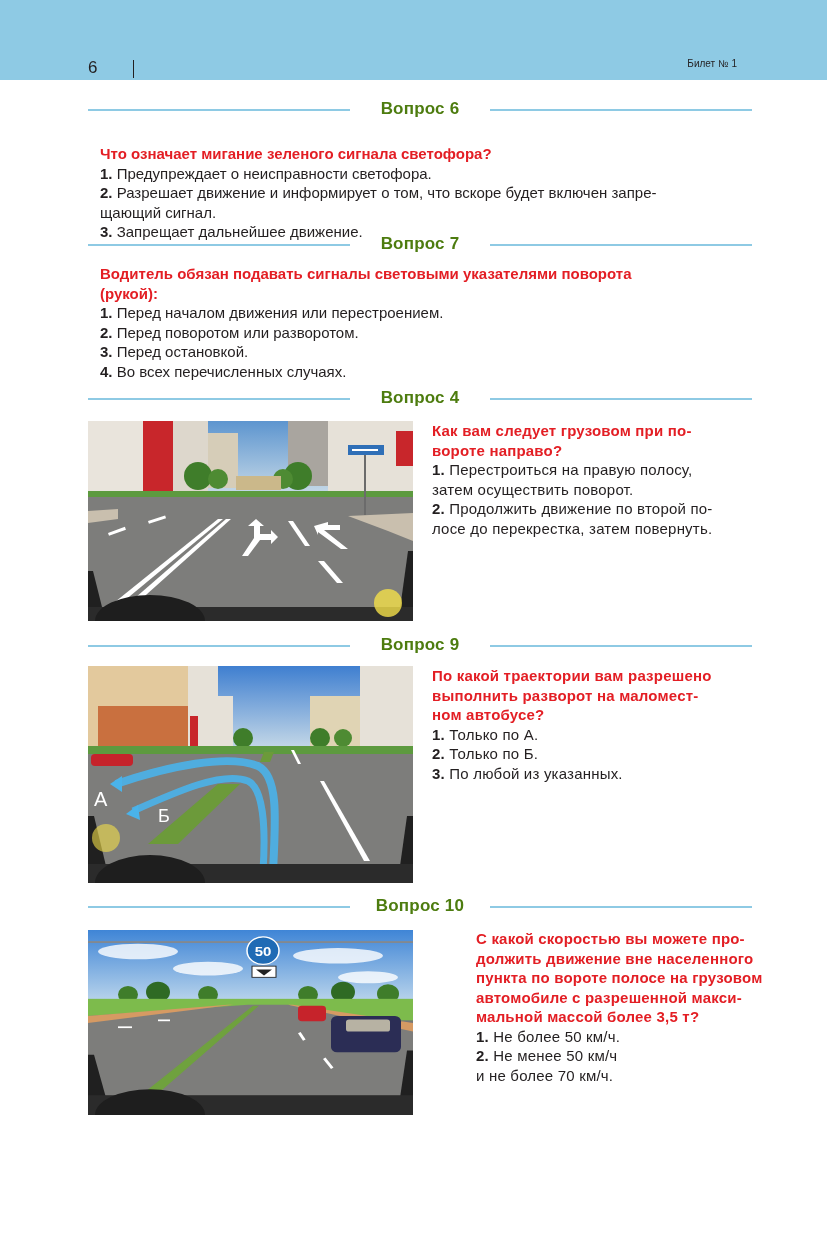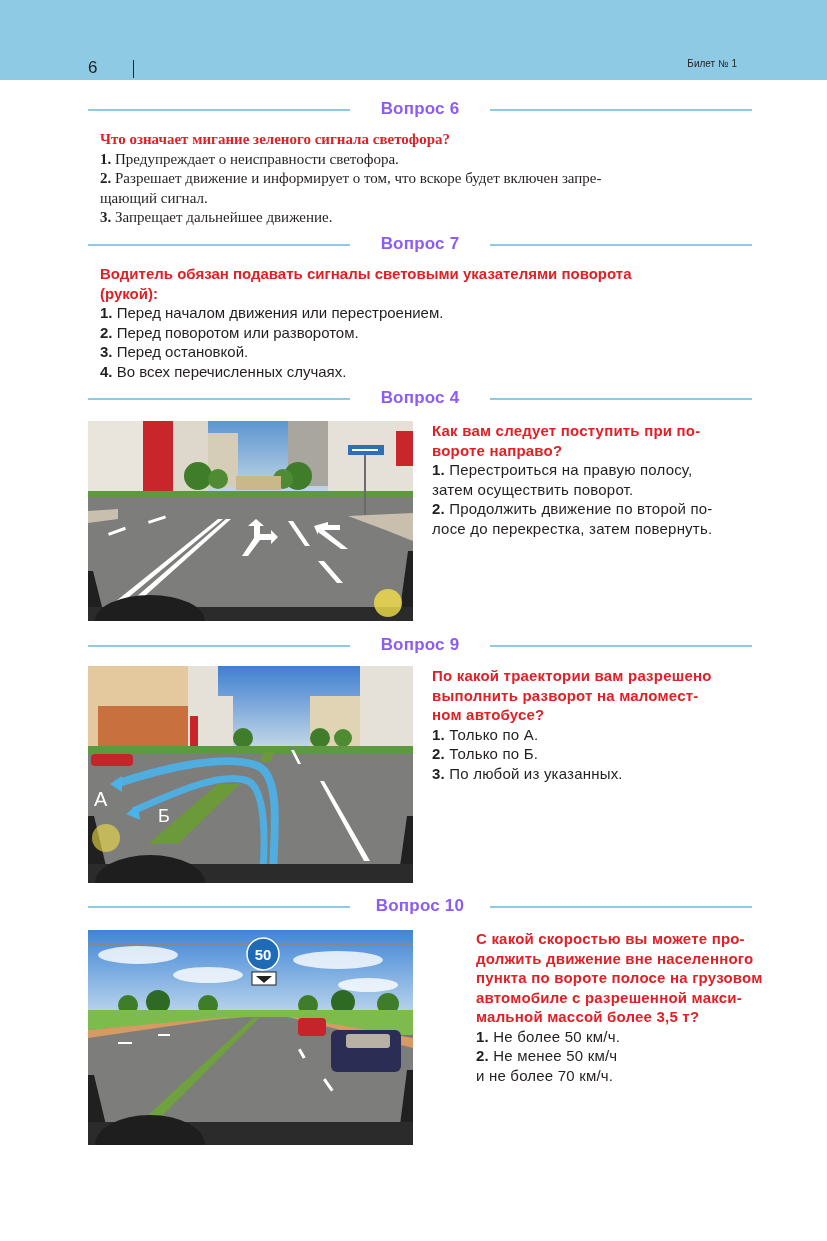--- a/index.html
+++ b/index.html
@@ -25,21 +25,21 @@
   .q-heading {
     position: absolute; left: 88px; width: 664px; height: 20px;
   }
   .q-heading .line {
     position: absolute; top: 10px; height: 2px; background: #8ecae4;
   }
   .q-heading .line.l { left: 0; width: 262px; }
   .q-heading .line.r { right: 0; width: 262px; }
   .q-heading .title {
     position: absolute; left: 0; right: 0; top: 0; text-align: center;
-    font-weight: bold; font-size: 17px; color: #8b5cf6; letter-spacing: 0.2px;
+    font-weight: bold; font-size: 17px; color: #4d7c0f; letter-spacing: 0.2px;
   }
   .block {
     position: absolute; font-size: 15px; line-height: 19.5px; color: #231f20;
   }
   .question {
     color: #e31e24; font-weight: bold;
   }
   .answer b { font-weight: bold; }
   .wide { left: 100px; width: 650px; }
   .side { left: 432px; width: 325px; letter-spacing: 0.2px; }
@@ -55,21 +55,21 @@
   <span class="page-num">6</span>
   <span class="page-bar"></span>
   <span class="ticket">Билет № 1</span>
 </div>
 
 <div class="q-heading" style="top:99px;">
   <div class="line l"></div>
   <div class="title">Вопрос 6</div>
   <div class="line r"></div>
 </div>
-<div class="block wide" style="top:130px;font-family:Liberation Serif, serif;">
+<div class="block wide" style="top:144px;">
   <div class="question">Что означает мигание зеленого сигнала светофора?</div>
   <div class="answer"><b>1.</b> <span>Предупреждает о неисправности светофора.</span></div>
   <div class="answer"><b>2.</b> <span>Разрешает движение и информирует о том, что вскоре будет включен запре-</span><br><span>щающий сигнал.</span></div>
   <div class="answer"><b>3.</b> <span>Запрещает дальнейшее движение.</span></div>
 </div>
 
 <div class="q-heading" style="top:234px;">
   <div class="line l"></div>
   <div class="title">Вопрос 7</div>
   <div class="line r"></div>
@@ -134,21 +134,21 @@
     <rect x="264" y="28" width="26" height="2" fill="#fff"></rect>
 
     <polygon points="0,150 5,150 15,190 0,200" fill="#202020"></polygon>
     <polygon points="325,130 320,130 312,188 325,200" fill="#202020"></polygon>
     <rect x="0" y="186" width="325" height="14" fill="#2b2b2b"></rect>
     <ellipse cx="62" cy="200" rx="55" ry="26" fill="#1e1e1e"></ellipse>
     <circle cx="300" cy="182" r="14" fill="#f4e04a" opacity="0.8"></circle>
   </svg>
 </div>
 <div class="block side" style="top:421px;">
-  <div class="question"><span>Как вам следует поступить при по-</span><br><span>вороте направо?</span></div>
+  <div class="question"><span>Как вам следует грузовом при по-</span><br><span>вороте направо?</span></div>
   <div class="answer"><b>1.</b> <span>Перестроиться на правую полосу,</span><br><span>затем осуществить поворот.</span></div>
   <div class="answer"><b>2.</b> <span>Продолжить движение по второй по-</span><br><span>лосе до перекрестка, затем повернуть.</span></div>
 </div>
 
 <div class="q-heading" style="top:635px;">
   <div class="line l"></div>
   <div class="title">Вопрос 9</div>
   <div class="line r"></div>
 </div>
 <div class="pic" style="top:666px; height:217px;">
@@ -200,21 +200,21 @@
   <div class="answer"><b>1.</b> <span>Только по А.</span></div>
   <div class="answer"><b>2.</b> <span>Только по Б.</span></div>
   <div class="answer"><b>3.</b> <span>По любой из указанных.</span></div>
 </div>
 
 <div class="q-heading" style="top:896px;">
   <div class="line l"></div>
   <div class="title">Вопрос 10</div>
   <div class="line r"></div>
 </div>
-<div class="pic" style="top:930px; height:215px;">
+<div class="pic" style="top:930px; height:185px;">
   <svg viewBox="0 0 325 215" preserveAspectRatio="none">
     <defs>
       <linearGradient id="sky10" x1="0" y1="0" x2="0" y2="1">
         <stop offset="0" stop-color="#3f85d6"></stop>
           <stop offset="1" stop-color="#bcd6ec"></stop>
       </linearGradient>
     </defs>
     <rect width="325" height="85" fill="url(#sky10)"></rect>
     <ellipse cx="50" cy="25" rx="40" ry="9" fill="#ffffff" opacity="0.8"></ellipse>
     <ellipse cx="120" cy="45" rx="35" ry="8" fill="#ffffff" opacity="0.8"></ellipse>

